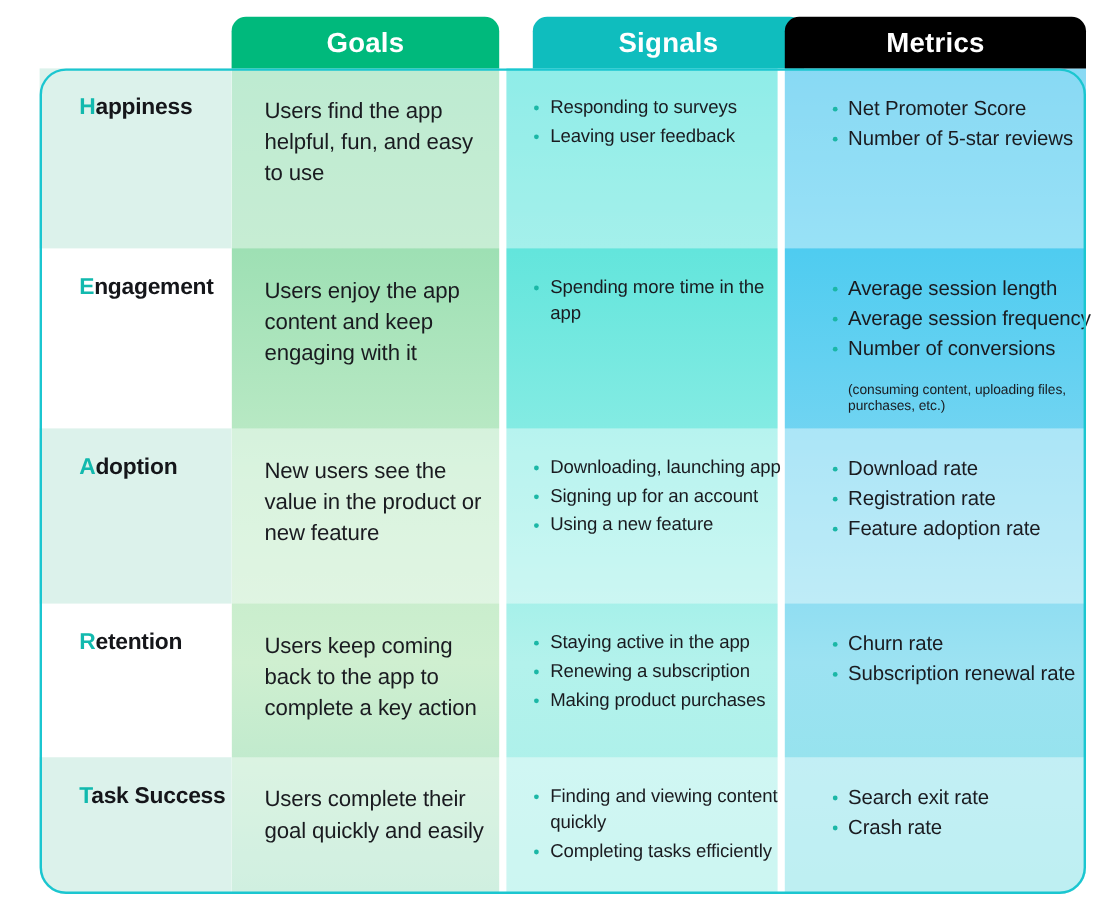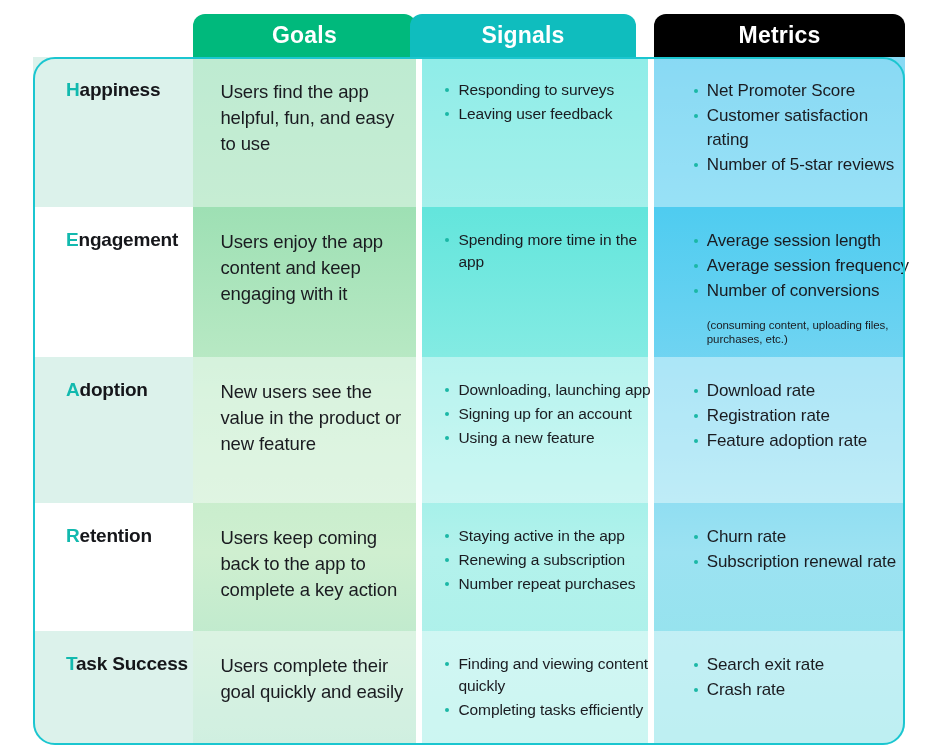--- a/index.html
+++ b/index.html
@@ -68,21 +68,21 @@
     color: #ffffff;
     font-size: 23px;
     font-weight: bold;
     letter-spacing: 0.2px;
     display: flex;
     align-items: center;
     justify-content: center;
     z-index: 3;
   }
   #header-goals   { left: 193px; width: 223px; background: #00B97C; }
-  #header-signals { left: 410px; width: 226px; background: #0FBDBE; }
+  #header-signals { left: 444px; width: 226px; background: #0FBDBE; }
   #header-metrics { left: 654px; width: 251px; background: #000000; }
 
   
   .rowstripe {
     position: absolute;
     left: 193px;
     width: 712px;
     background: rgba(255,255,255,0.42);
     z-index: 2;
     pointer-events: none;
@@ -233,21 +233,20 @@
         </div>
         <div class="cell c-signal">
           <ul class="bullets signals-list">
             <li>Responding to surveys</li>
             <li>Leaving user feedback</li>
           </ul>
         </div>
         <div class="cell c-metric">
           <ul class="bullets metrics-list">
             <li>Net Promoter Score</li>
-            <li>Customer satisfaction rating</li>
             <li>Number of 5-star reviews</li>
           </ul>
         </div>
       </div>
       <div class="row" style="height: 150px;">
         <div class="cell c-dim">
           <div class="dim-label"><span class="initial">E</span>ngagement</div>
         </div>
         <div class="cell c-goal">
           <div class="goal-text">Users enjoy the app content and keep engaging with it</div>
@@ -291,21 +290,21 @@
         <div class="cell c-dim">
           <div class="dim-label"><span class="initial">R</span>etention</div>
         </div>
         <div class="cell c-goal">
           <div class="goal-text">Users keep coming back to the app to complete a key action</div>
         </div>
         <div class="cell c-signal">
           <ul class="bullets signals-list">
             <li>Staying active in the app</li>
             <li>Renewing a subscription</li>
-            <li>Number repeat purchases</li>
+            <li>Making product purchases</li>
           </ul>
         </div>
         <div class="cell c-metric">
           <ul class="bullets metrics-list">
             <li>Churn rate</li>
             <li>Subscription renewal rate</li>
           </ul>
         </div>
       </div>
       <div class="row" style="height: 114px;">

